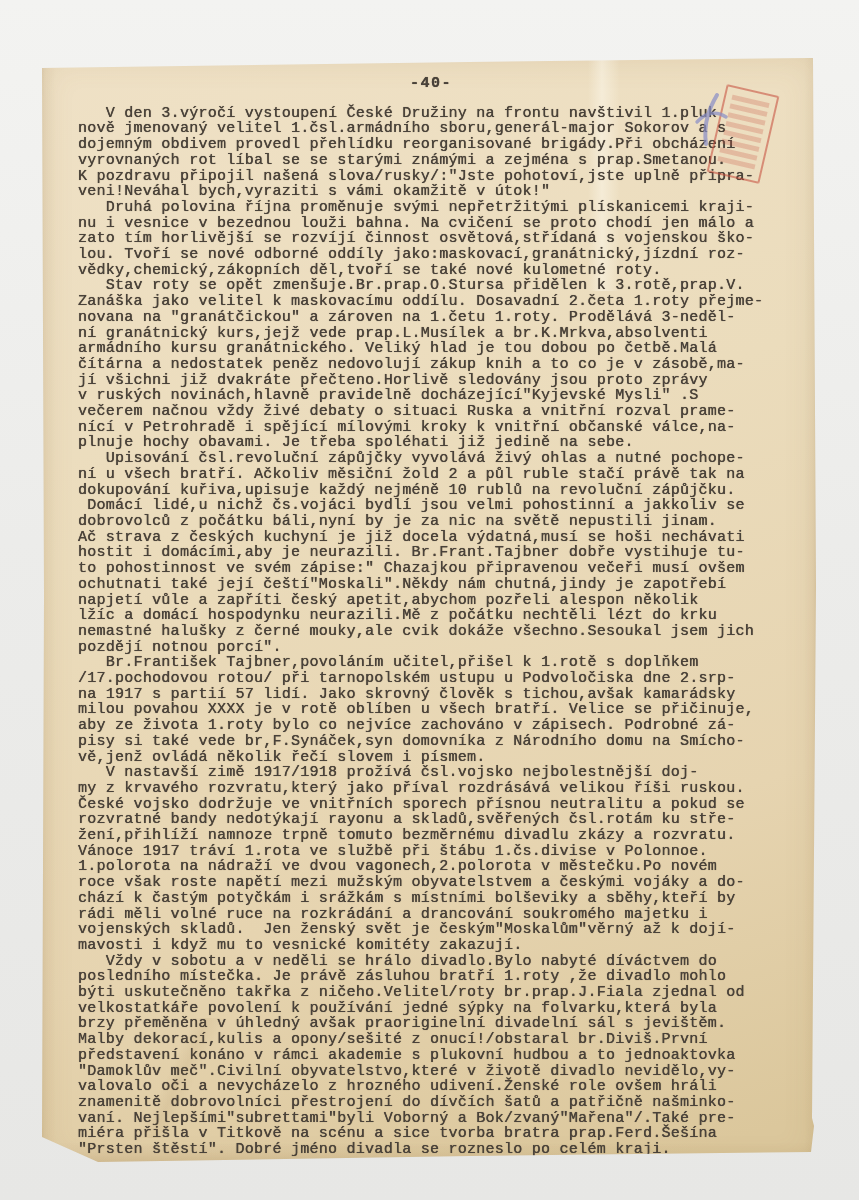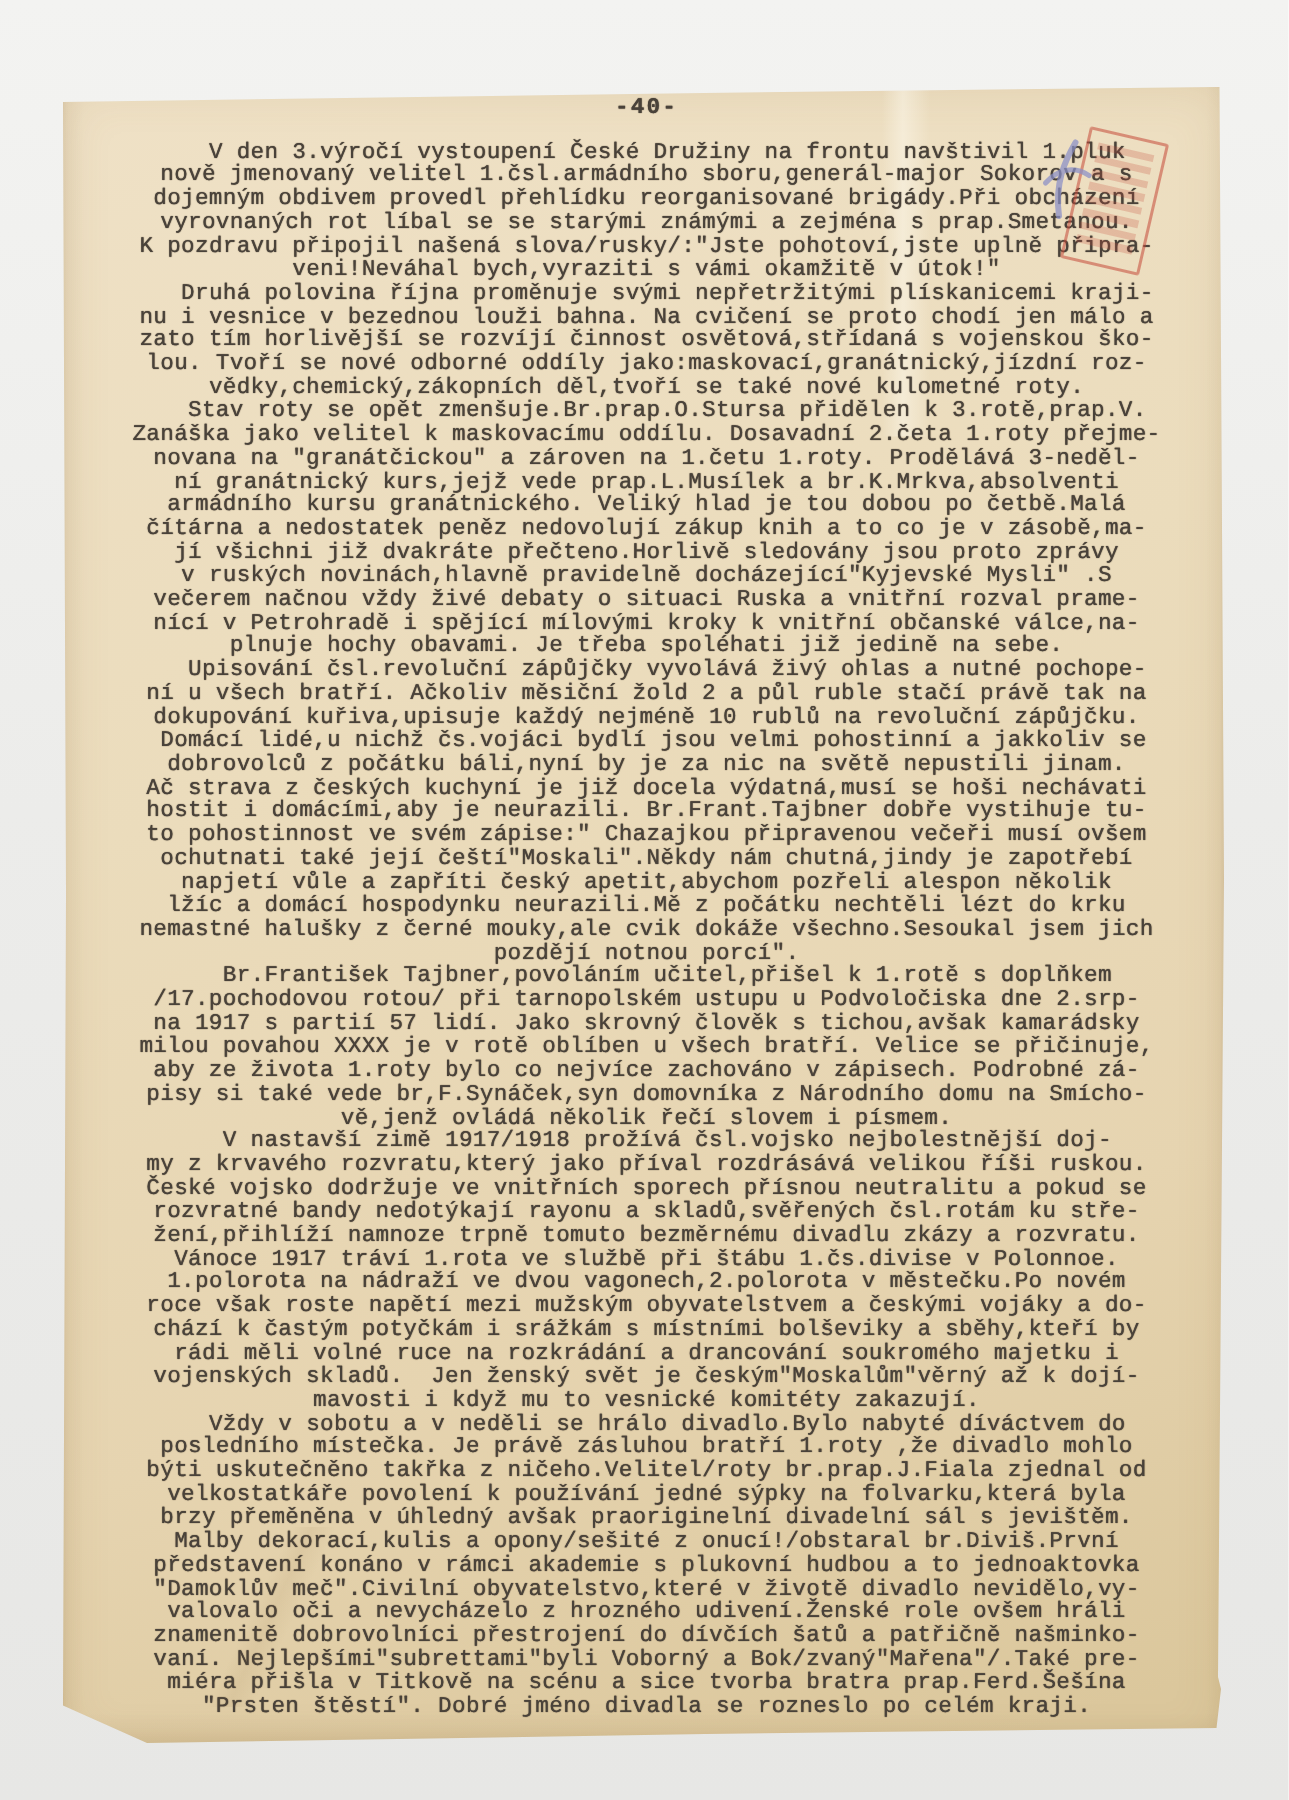--- a/index.html
+++ b/index.html
@@ -24,27 +24,27 @@
       linear-gradient(0deg, rgba(120,85,35,.16) 0px, rgba(120,85,35,.05) 14px, rgba(120,85,35,0) 26px),
       linear-gradient(90deg, rgba(255,252,242,0) 548px, rgba(255,252,242,.45) 562px, rgba(255,252,242,0) 580px);
     background-repeat:no-repeat,no-repeat,no-repeat,no-repeat;
     background-size:100% 100%,100% 100%,100% 100%,100% 235px;
   }
   .paper::after{ 
     content:"";position:absolute;left:30px;bottom:30px;width:220px;height:120px;pointer-events:none;
     background:linear-gradient(115deg, rgba(120,85,35,0) 45%, rgba(120,85,35,.07) 50%, rgba(120,85,35,0) 56%);
   }
   .textcol{
-    position:absolute;left:38px;top:8px;width:706px;
+    position:absolute;left:38px;top:20px;width:706px;
     color:#49423a;
     font-size:15px;line-height:15.7px;letter-spacing:.26px;
     text-shadow:0 0 .7px rgba(62,52,40,.85), .3px .3px .5px rgba(62,52,40,.4);
   }
   .pagenum{text-align:center;letter-spacing:1.5px;margin:0 0 14px 0;font-weight:bold;}
-  pre.par{margin:0;font:inherit;white-space:pre;text-align:center;}
+  pre.par{margin:0;font:inherit;white-space:pre;}
   .stamp{
     position:absolute;left:676px;top:33px;width:50px;height:86px;
     border:2.5px solid rgba(197,72,56,.55);border-radius:2px;
     transform:rotate(13deg);filter:blur(.4px);
   }
   .stamp .stamp-text{
     position:absolute;inset:7px 6px;
     background:repeating-linear-gradient(0deg, rgba(197,72,56,0) 0 4px, rgba(197,72,56,.30) 4px 9px);
     opacity:.8;
   }

